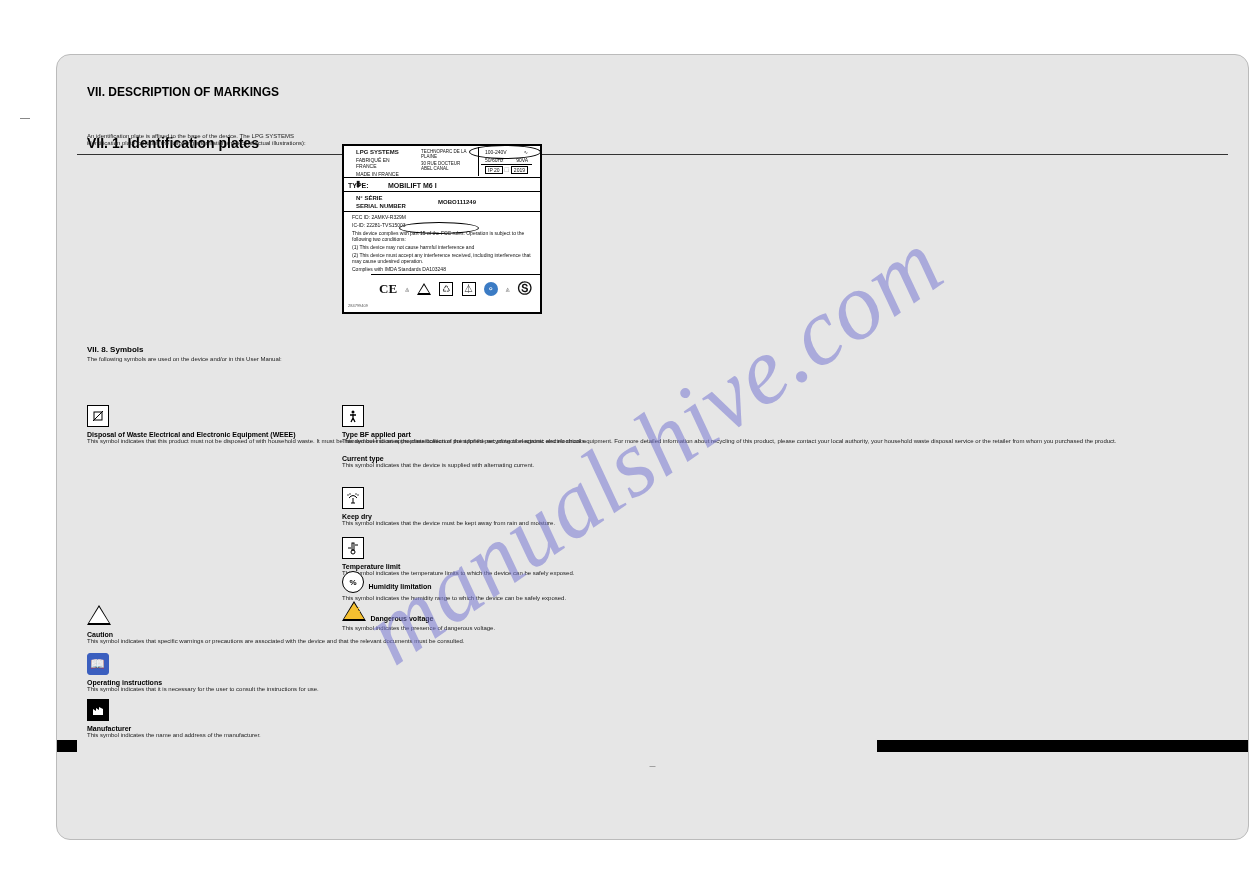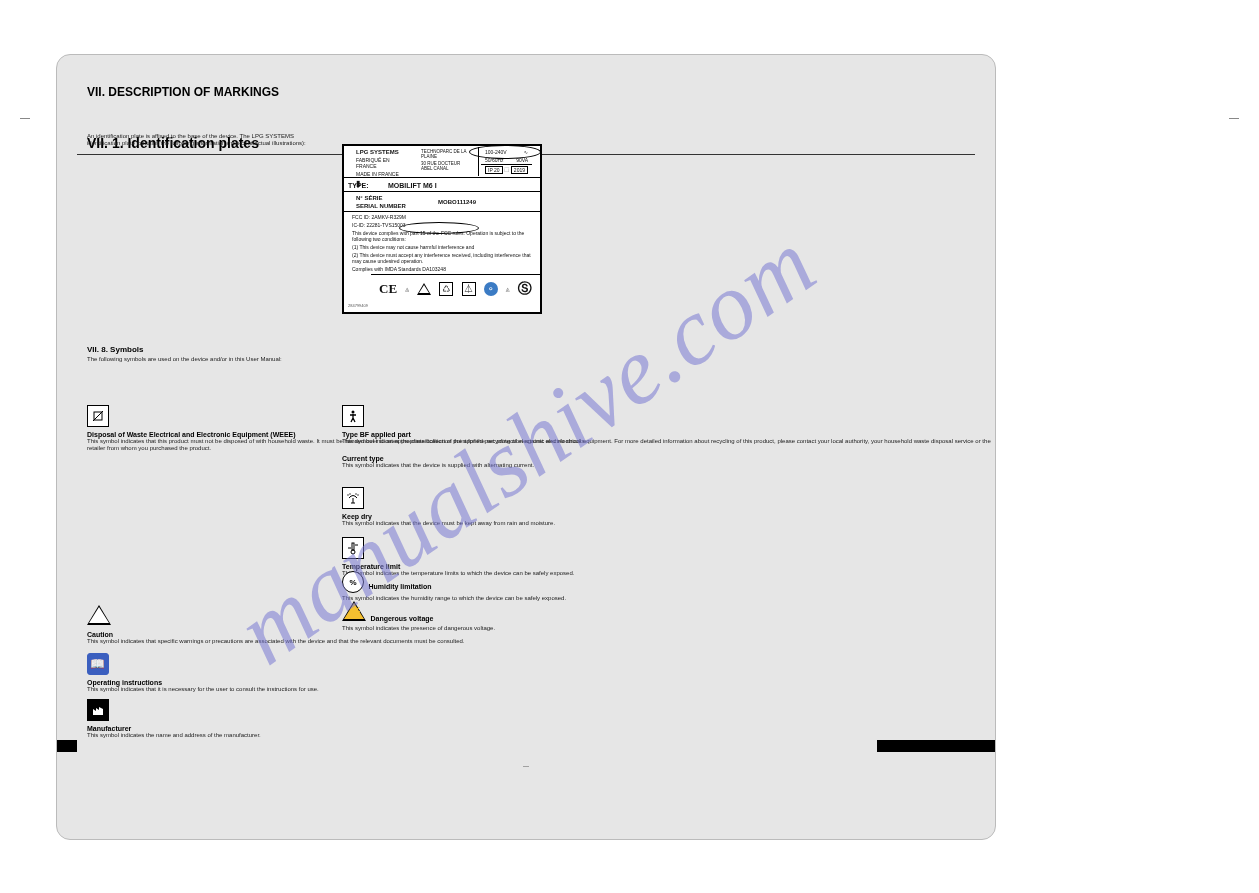--- a/index.html
+++ b/index.html
@@ -8,21 +8,21 @@
     background: #fff;
     width: 1259px;
     height: 893px;
     position: relative;
     overflow: hidden;
   }
   .page {
     position: absolute;
     left: 56px;
     top: 54px;
-    width: 940px;
+    width: 1193px;
     height: 786px;
     border: 1px solid #bbb;
     border-radius: 14px;
     background: #e6e6e6;
     overflow: hidden;
   }
   .header {
     position: absolute; left: 20px; top: 30px; right: 20px;
     height: 70px;
     border-bottom: 1px solid #333;

